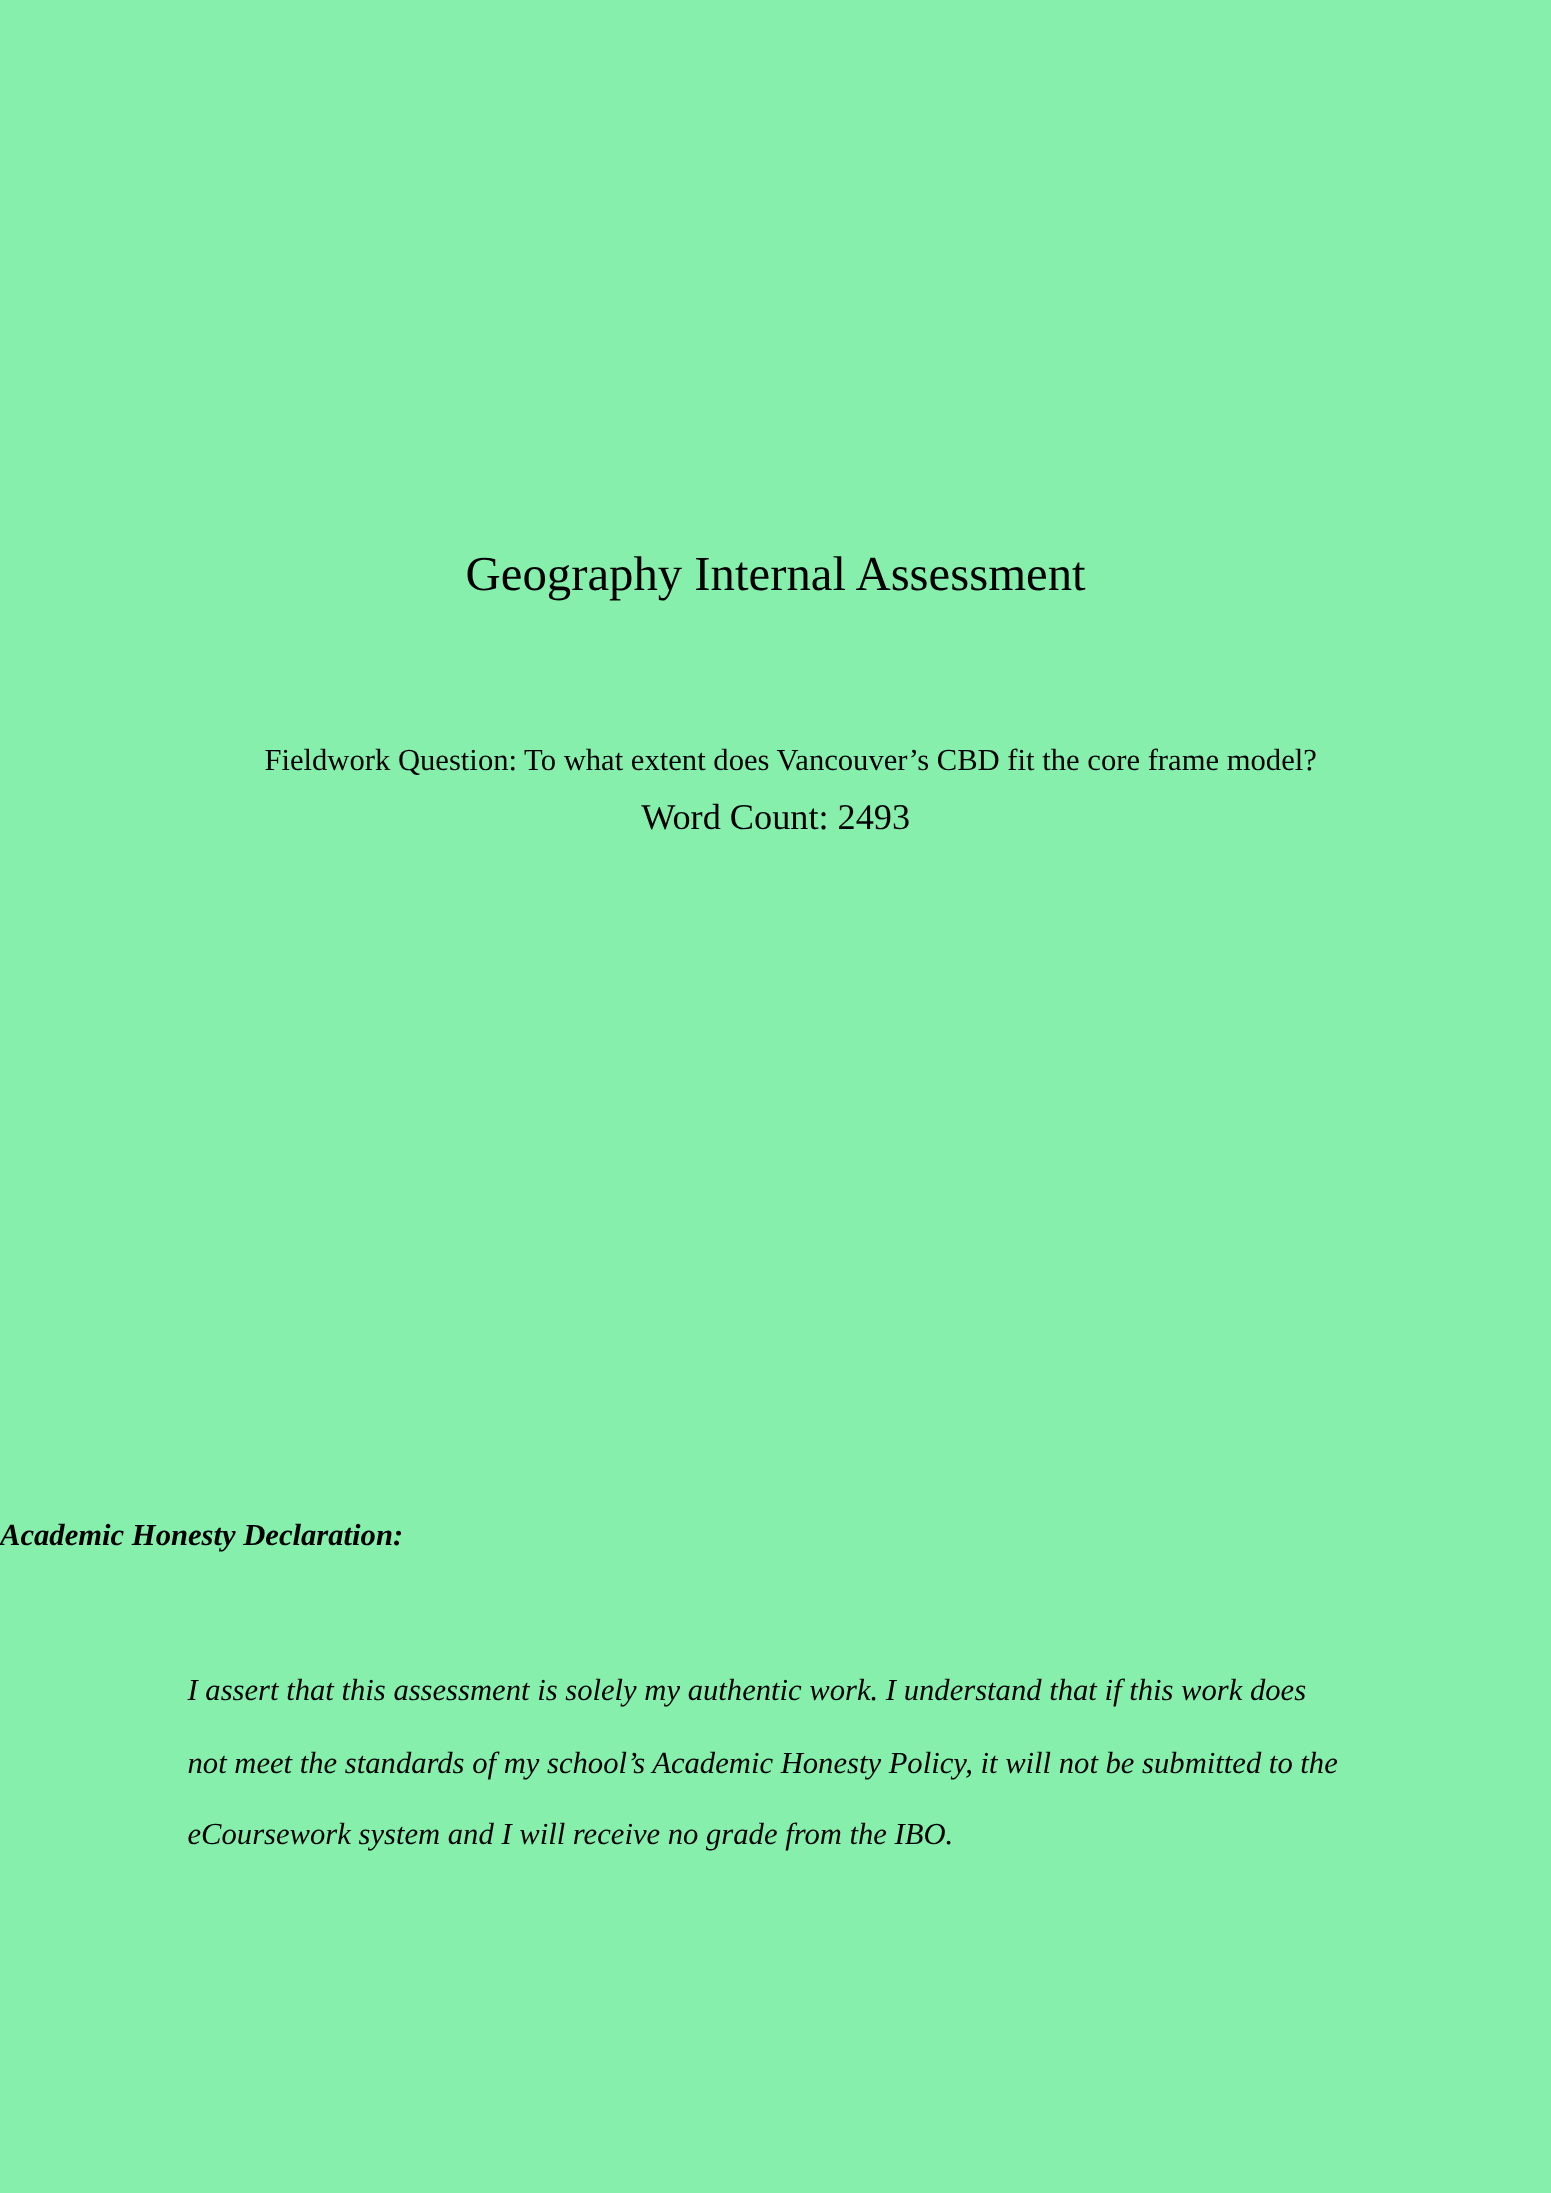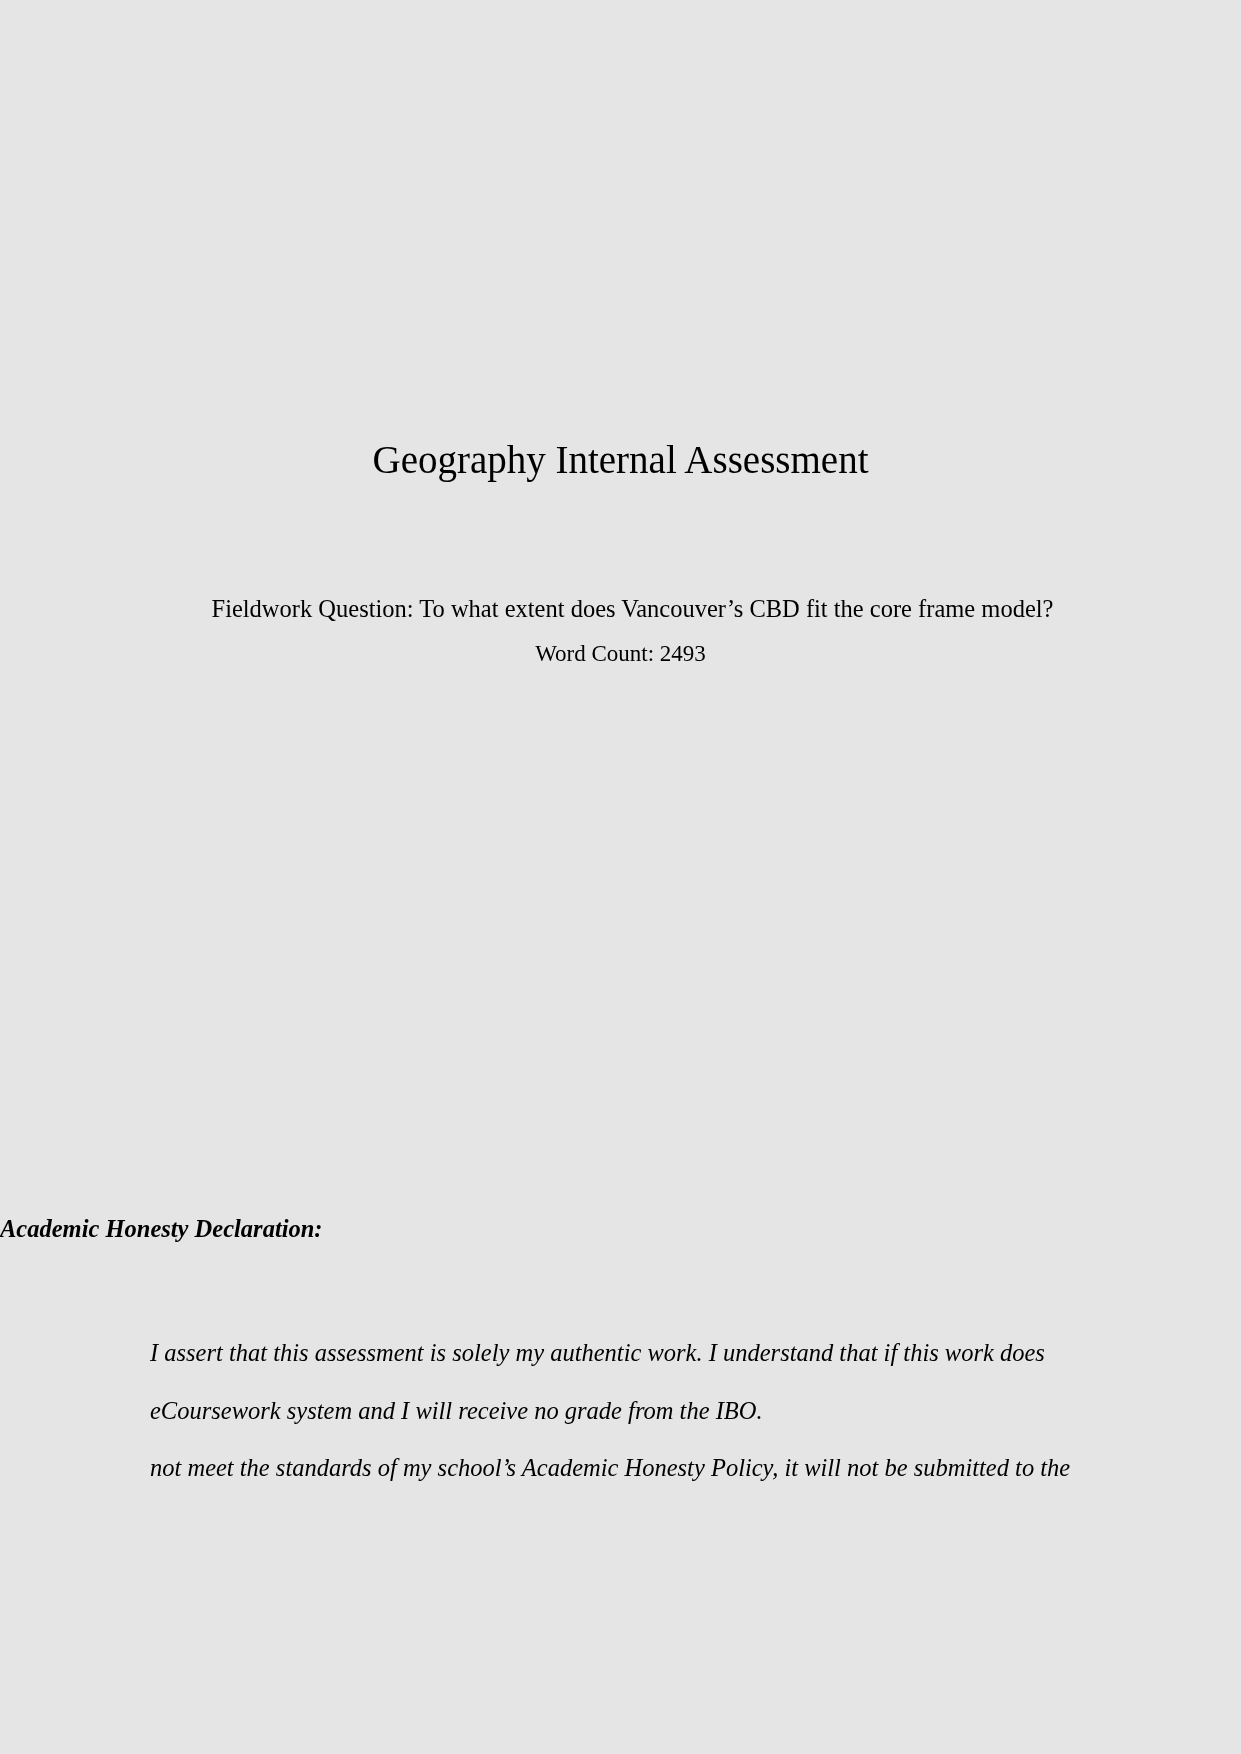--- a/index.html
+++ b/index.html
@@ -14,21 +14,21 @@
       overflow: hidden;
       font-family: "Liberation Serif", "DejaVu Serif", serif;
       color: #000000;
     }
     .page {
       position: absolute;
       left: 0;
       top: 0;
       width: 1241px;
       height: 1754px;
-      background: #e5e5e5;
+      background: #86efac;
     }
     .title {
       position: absolute;
       left: 0;
       width: 1241px;
       top: 432px;
       text-align: center;
       font-size: 39px;
       line-height: 56px;
       font-weight: normal;
@@ -43,21 +43,21 @@
       font-size: 24.5px;
       line-height: 34px;
       margin: 12px;
     }
     .wordcount {
       position: absolute;
       left: 0;
       width: 1241px;
       top: 637px;
       text-align: center;
-      font-size: 23px;
+      font-size: 29px;
       line-height: 34px;
       margin: 0;
     }
     .decl-heading {
       position: absolute;
       left: 0;
       width: 1241px;
       top: 1212px;
       text-align: left;
       font-size: 24.5px;
@@ -89,17 +89,17 @@
   <h1 class="title">Geography Internal Assessment</h1>
 
   <p class="question">Fieldwork Question: To what extent does Vancouver’s CBD fit the core frame model?</p>
 
   <p class="wordcount">Word Count: 2493</p>
 
   <p class="decl-heading">Academic Honesty Declaration:</p>
 
   <div class="decl-body">
     <span class="decl-line">I assert that this assessment is solely my authentic work. I understand that if this work does</span>
+    <span class="decl-line">not meet the standards of my school’s Academic Honesty Policy, it will not be submitted to the</span>
     <span class="decl-line">eCoursework system and I will receive no grade from the IBO.</span>
-    <span class="decl-line">not meet the standards of my school’s Academic Honesty Policy, it will not be submitted to the</span>
   </div>
 
 </div>
 
 </body></html>

